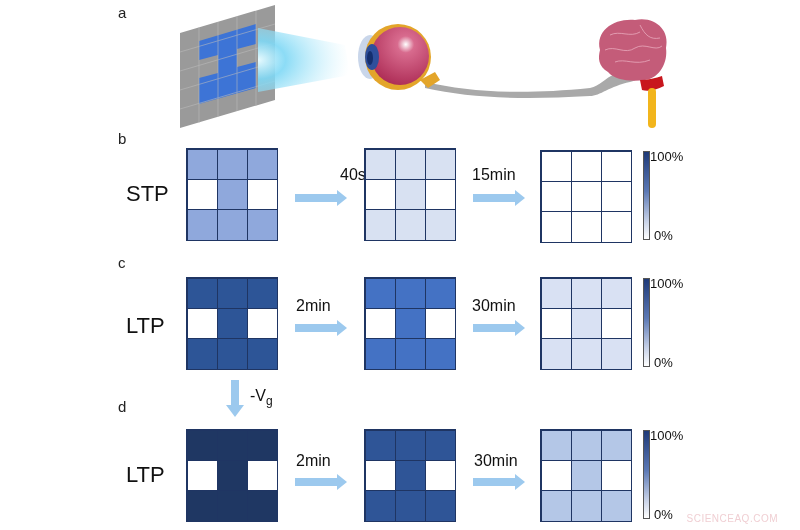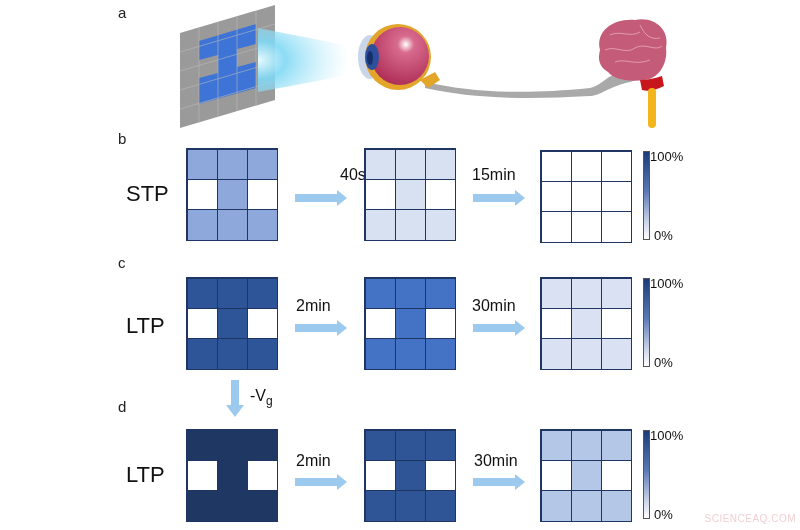--- a/index.html
+++ b/index.html
@@ -8,21 +8,21 @@
   .panel-letter { position:absolute; font-size:15px; color:#222; }
   .row-label { position:absolute; font-size:22px; color:#111; }
   .grid { position:absolute; width:92px; height:93px; display:grid; grid-template-columns:repeat(3,1fr); grid-template-rows:repeat(3,1fr); border:1px solid #1f3563; box-sizing:border-box; }
   .cell { border:1px solid #1f3563; box-sizing:border-box; margin:-0.5px; }
   .arrow { position:absolute; height:8px; }
   .arrow .shaft { position:absolute; left:0; top:0; height:8px; background:#9cc9ee; }
   .arrow .head { position:absolute; top:-4px; width:0; height:0; border-top:8px solid transparent; border-bottom:8px solid transparent; border-left:10px solid #9cc9ee; }
   .arrow-label { position:absolute; font-size:16px; color:#111; }
   .cbar { position:absolute; width:7px; height:89px; border:1px solid #555; box-sizing:border-box; background:linear-gradient(to bottom,#1f3a78 0%,#5b78b4 45%,#c9d3e8 80%,#ffffff 100%); }
   .cbar-label { position:absolute; font-size:13px; color:#111; }
-  .watermark { position:absolute; right:4px; bottom:6px; font-size:10px; color:#f0cfd3; letter-spacing:0.5px; }
+  .watermark { position:absolute; right:22px; bottom:6px; font-size:10px; color:#f0cfd3; letter-spacing:0.5px; }
 </style>
 </head>
 <body>
 
 <div class="panel-letter" style="left:118px;top:4px;">a</div>
 
 <svg class="abs" style="left:0;top:0;" width="800" height="135">
   <defs>
     <radialGradient id="beam" cx="0" cy="0.5" r="1">
       <stop offset="0%" stop-color="#e8fbff" stop-opacity="1"></stop>

